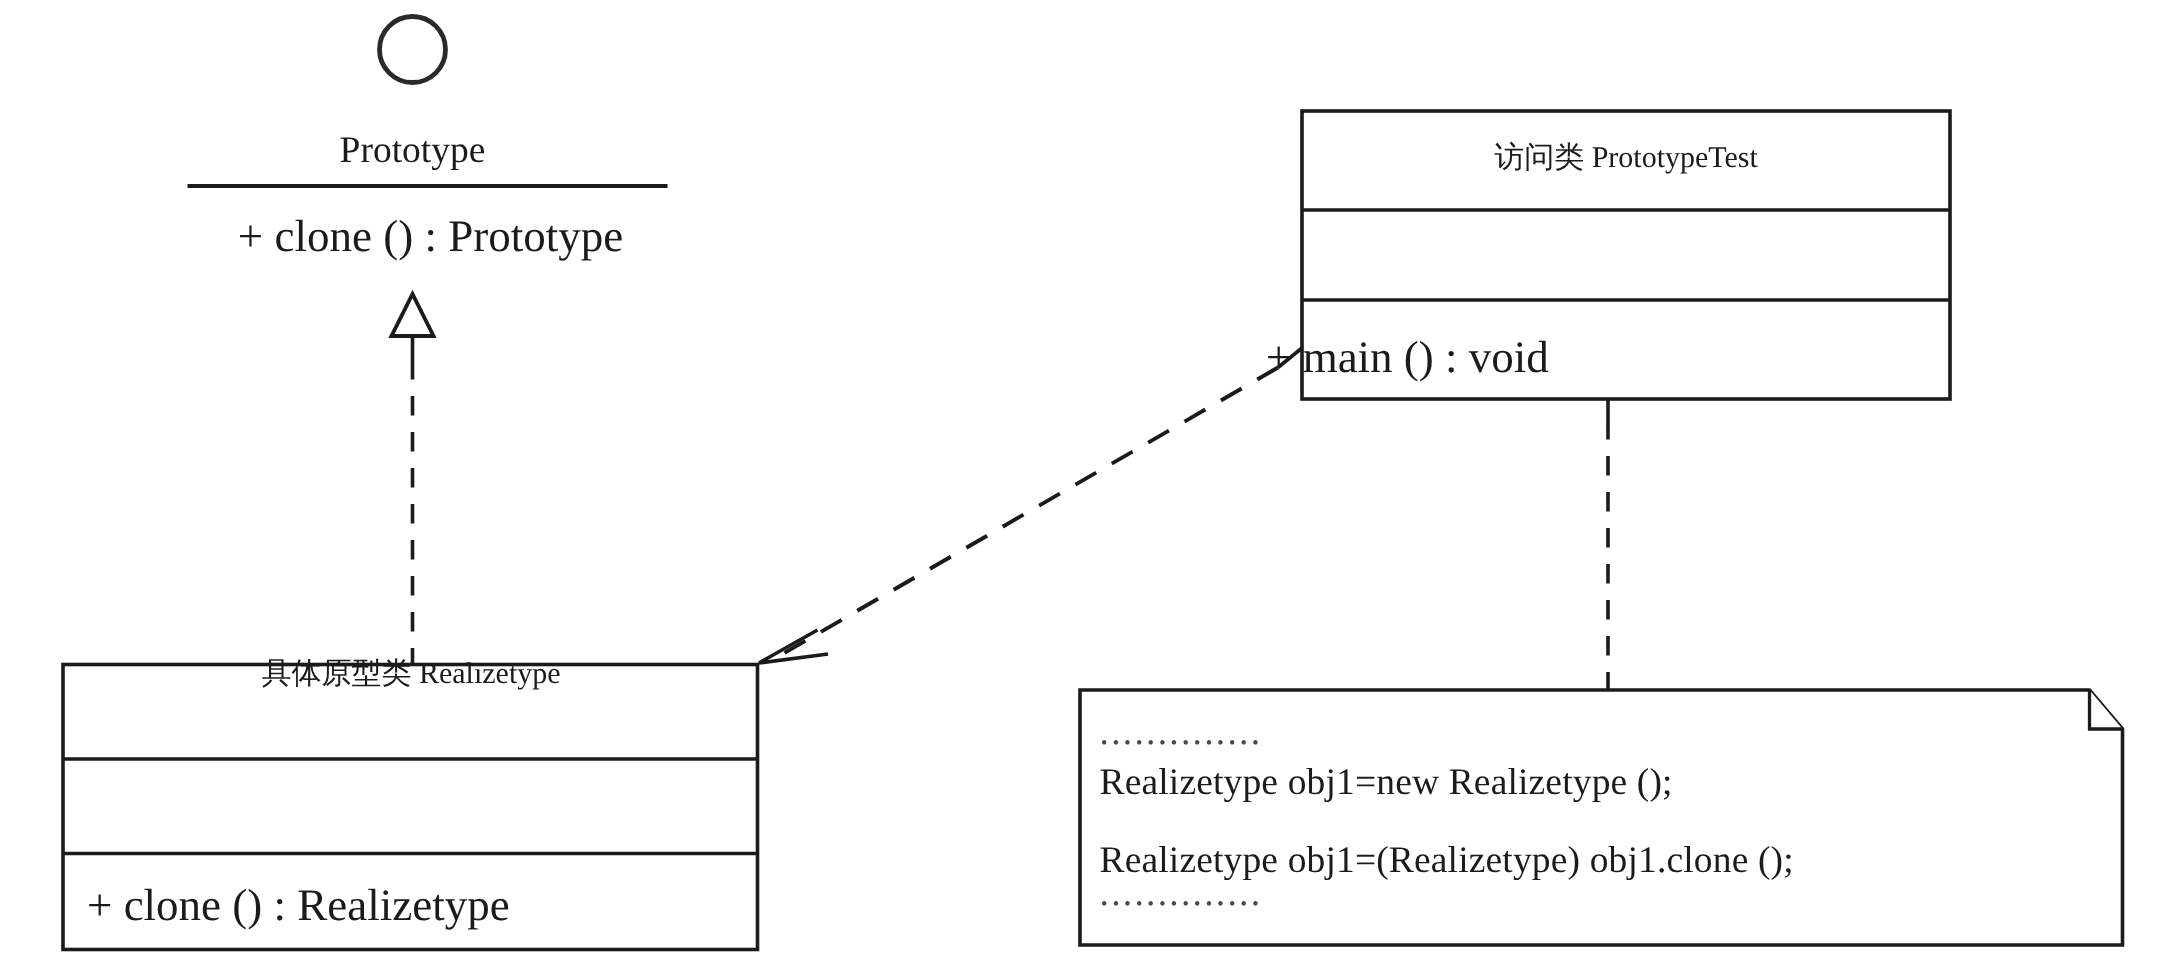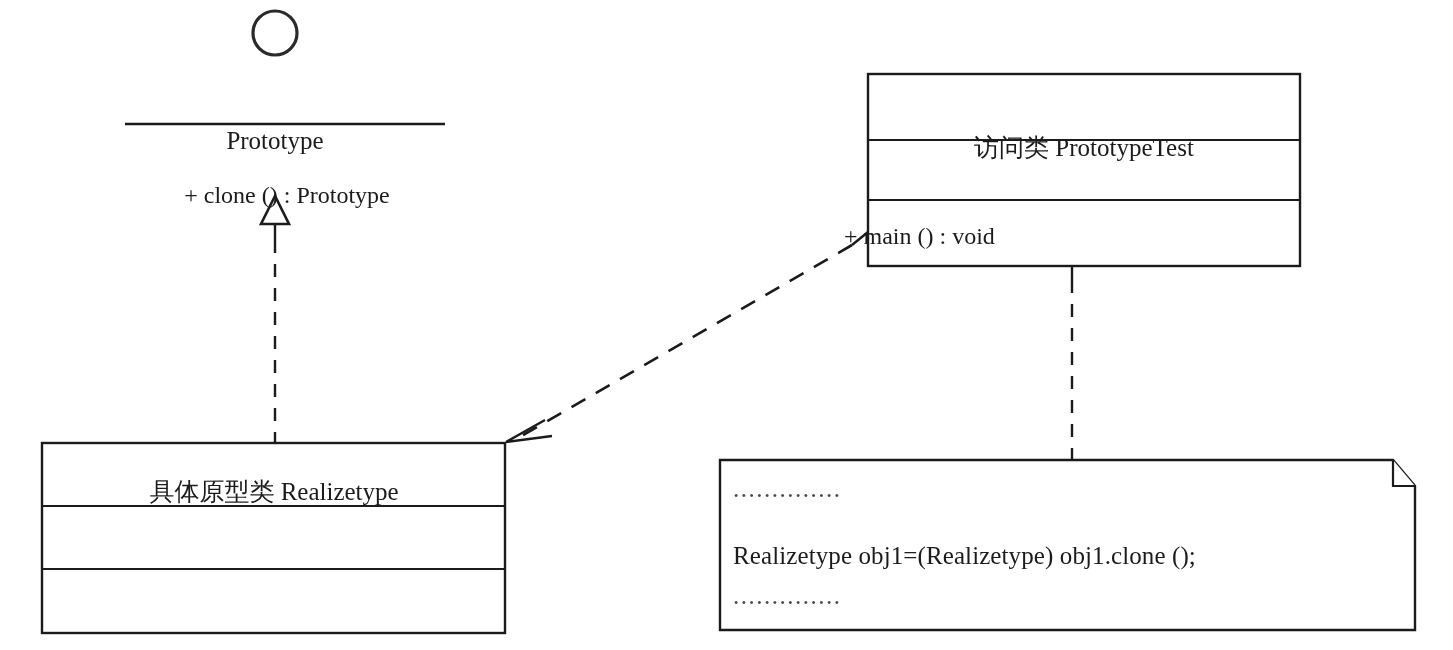--- a/index.html
+++ b/index.html
@@ -87,30 +87,29 @@
 
   .lbl {
     position: absolute;
     white-space: nowrap;
     color: #1b1b1b;
     line-height: 1;
   }
   .lbl-center {
     text-align: center;
     transform: translateX(-50%);
-    margin-top: 40px;
   }
   .title-text {
-    font-size: 25px;
+    font-size: 20px;
   }
   .iface-name {
     font-size: 25px;
   }
   .member-text {
-    font-size: 24px;
+    font-size: 30px;
   }
   .note-code {
     font-size: 25px;
     letter-spacing: 0.1px;
   }
   .note-dots {
     font-size: 25px;
     letter-spacing: 1.5px;
     color: #4a4a4a;
   }
@@ -154,21 +153,23 @@
   <div class="lbl lbl-center iface-name" style="left:275px; top:88px;">Prototype</div>
 
   <div class="lbl lbl-center member-text" style="left:287px; top:143px;">+ clone () : Prototype</div>
 
   <div class="lbl lbl-center title-text" style="left:1084px; top:95px;">访问类  PrototypeTest</div>
 
   <div class="lbl member-text" style="left:844px; top:224px;">+ main () : void</div>
 
   <div class="lbl lbl-center title-text" style="left:274px; top:439px;">具体原型类  Realizetype</div>
 
+  <div class="lbl member-text" style="left:58px; top:589px;">+ clone () : Realizetype</div>
 
   <div class="lbl note-dots" style="left:733px; top:476px;">..............</div>
 
+  <div class="lbl note-code" style="left:733px; top:509px;">Realizetype obj1=new Realizetype ();</div>
 
-  <div class="lbl note-code" style="left:733px; top:543px;">Realizetype obj1=(Realizetype) obj1.clone ();</div>
+  <div class="lbl note-code" style="left:733px; top:561px;">Realizetype obj1=(Realizetype) obj1.clone ();</div>
 
   <div class="lbl note-dots" style="left:733px; top:583px;">..............</div>
 
 </div>
 
 </body></html>

